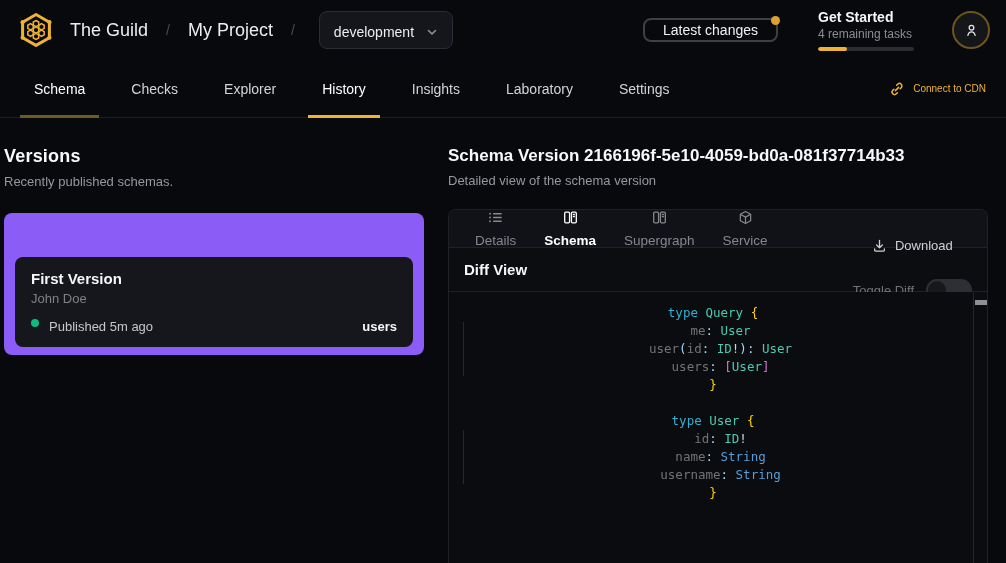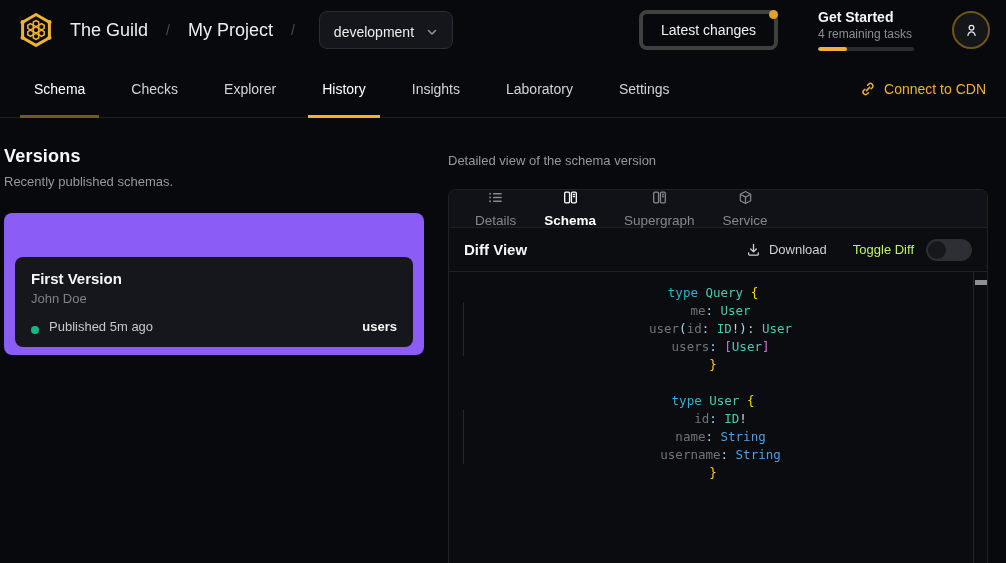--- a/index.html
+++ b/index.html
@@ -21,22 +21,22 @@
   .crumb-sep { color:#4a4d53; font-size:14px; padding:0 4px; }
   .env-select {
     display:flex; align-items:center; gap:10px;
     background:#14161b; border:1px solid #2b2d34; border-radius:8px;
     height:38px; padding:4px 12px 0 14px; margin-left:6px;
     color:#eceded; font-size:14px; cursor:pointer;
   }
   .env-select .chev { color:#8f9197; display:flex; }
   .header-spacer { flex:1; }
   .latest-btn {
-    position:relative; height:40px; padding:0 18px;
-    background:transparent; border:4px solid #404040; border-radius:8px;
+    position:relative; height:24px; padding:0 18px;
+    background:transparent; border:2px solid #404040; border-radius:8px;
     color:#f0f1f3; font-size:14px; font-family:inherit; cursor:pointer;
   }
   .latest-dot {
     position:absolute; top:-4px; right:-4px; width:9px; height:9px;
     border-radius:50%; background:#dfa032;
   }
   .get-started { width:96px; margin-left:26px; cursor:pointer; }
   .gs-title { font-size:14px; font-weight:700; color:#f5f6f8; }
   .gs-sub { font-size:12px; color:#8b8d93; margin-top:2px; white-space:nowrap; }
   .gs-bar { margin-top:6px; height:4px; border-radius:2px; background:#2c2d31; overflow:hidden; }
@@ -60,21 +60,21 @@
     padding:0 14px; margin-right:18px; display:flex; align-items:center;
   }
   .nav-tab.active, .nav-tab.dim-underline { color:#ffffff; font-weight:500; }
   .nav-tab.active::after, .nav-tab.dim-underline::after {
     content:""; position:absolute; left:0; right:0; bottom:-1px; height:3px;
   }
   .nav-tab.active::after { background:#f0b232; }
   .nav-tab.dim-underline::after { background:#6e5a22; }
   .cdn-link {
     margin-left:auto; display:flex; align-items:center; gap:8px;
-    color:#f0b232; font-size:14px; font-weight:500; cursor:pointer;
+    color:#f0b232; font-size:10px; font-weight:500; cursor:pointer;
   }
 
   
   .main {
     display:flex; padding:28px 18px 0 4px; gap:24px;
     height:445px;
   }
   .left-col { width:420px; flex:0 0 auto; }
   .right-col { flex:1; display:flex; flex-direction:column; min-width:0; }
 
@@ -84,21 +84,21 @@
   
   .versions-card {
     margin-top:24px; background:#8b5cf6; border-radius:8px;
     padding:44px 11px 12px 11px; height:142px;
   }
   .version-item {
     background:#16171c; border-radius:8px; padding:13px 16px; cursor:pointer;
   }
   .vi-name { font-size:15px; font-weight:700; color:#f5f6f8; }
   .vi-author { font-size:13px; color:#7f8187; margin-top:4px; }
-  .vi-row { display:flex; align-items:flex-end; margin-top:13px; }
+  .vi-row { display:flex; align-items:flex-start; margin-top:13px; }
   .vi-dot { width:8px; height:8px; border-radius:50%; margin-right:10px; }
   .vi-status { font-size:13px; color:#c6c7ca; }
   .vi-service { margin-left:auto; font-size:13px; font-weight:700; color:#f5f6f8; }
 
   
   .sv-title { font-size:17px; font-weight:700; color:#f7f8f9; white-space:nowrap; }
   .sv-sub { font-size:13px; color:#96989e; margin-top:7px; }
 
   .panel {
     margin-top:21px; flex:1; display:flex; flex-direction:column;
@@ -115,27 +115,27 @@
     font-size:13.5px; color:#85878d; padding:0 12px; height:100%;flex-direction:column;
   }
   .panel-tab.active { color:#ffffff; font-weight:600; }
   .pt-icon { display:flex; align-items:center; }
 
   .diffbar {
     height:44px; background:#0b0d11; border-bottom:1px solid #1f2127;
     display:flex; align-items:center; padding:0 15px; flex:0 0 auto;
   }
   .diff-title { font-size:15px; font-weight:700; color:#f5f6f8; }
-  .diff-right { margin-left:auto; display:flex; align-items:center; gap:26px; }
+  .diff-right { margin-left:auto; display:flex; align-items:center; gap:26px;flex-direction:column; }
   .download-btn {
     display:flex; align-items:center; gap:8px; background:none; border:none;
     color:#cfd0d3; font-size:13px; font-family:inherit; cursor:pointer;
   }
   .toggle-wrap { display:flex; align-items:center; gap:12px; }
-  .toggle-label { font-size:13px; color:#bef264; }
+  .toggle-label { font-size:13px; color:#737373; }
   .toggle {
     width:46px; height:22px; border-radius:11px; background:#2e2f34;
     position:relative; cursor:pointer; border:none;
   }
   .toggle .knob {
     position:absolute; top:2px; left:2px; width:18px; height:18px;
     border-radius:50%; background:#17181b;
   }
 
   
@@ -270,20 +270,21 @@
         <div class="vi-row">
           <span class="vi-dot" style="background: rgb(16, 185, 129);"></span>
           <span class="vi-status">Published 5m ago</span>
           <span class="vi-service">users</span>
         </div>
       </div>
     </div>
   </div>
 
   <div class="right-col">
+    <div class="sv-title">Schema Version 2166196f-5e10-4059-bd0a-081f37714b33</div>
     <div class="sv-sub">Detailed view of the schema version</div>
 
     <div class="panel">
       <div class="panel-tabbar">
           <button class="panel-tab">
             <span class="pt-icon">
               <svg viewBox="0 0 16 16" width="15" height="15">
                 <g stroke="currentColor" stroke-width="1.6" stroke-linecap="round">
                   <path d="M6 4h8M6 8h8M6 12h8"></path>
                 </g>

